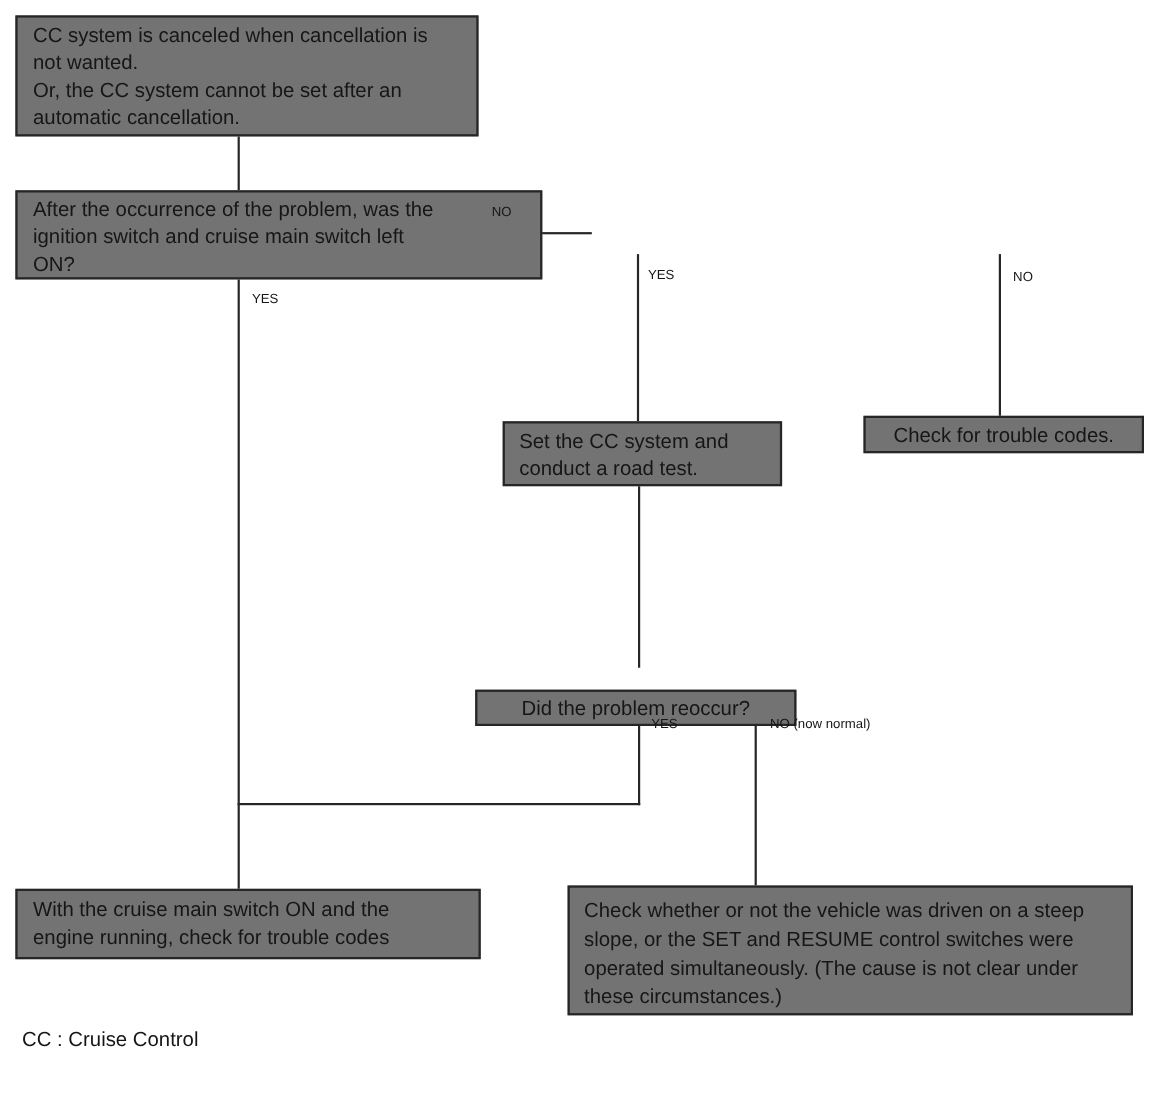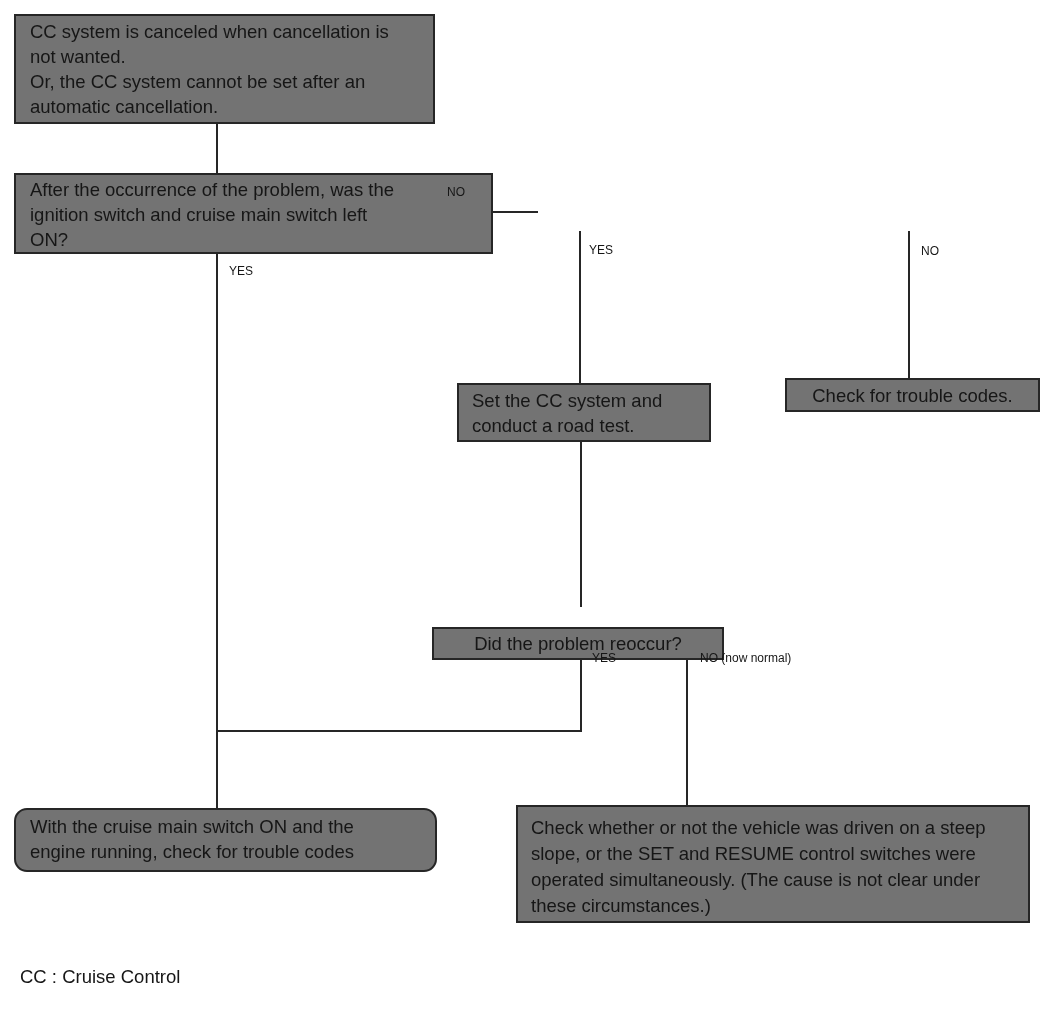--- a/index.html
+++ b/index.html
@@ -43,21 +43,20 @@
     line-height: 20px;
     color: #161616;
     white-space: pre;
   }
   .legend-line {
     position: absolute;
     font-size: 18.5px;
     line-height: 20px;
     color: #161616;
     white-space: pre;
-    margin-top: 32px;
   }
 </style>
 </head>
 <body>
 
 <div class="canvas">
 
   <div class="conn" style="left:216px; top:124px; width:2px; height:49px;"></div>
   <div class="conn" style="left:435px; top:211px; width:103px; height:2px;"></div>
   <div class="conn" style="left:216px; top:254px; width:2px; height:554px;"></div>
@@ -78,21 +77,21 @@
 ON?</div>
 
 
   <div class="node left" style="left:457px; top:383px; width:254px; height:59px; padding:3px 6px 0 13px;">Set the CC system and
 conduct a road test.</div>
 
   <div class="node center" style="left:785px; top:378px; width:255px; height:34px;">Check for trouble codes.</div>
 
   <div class="node center" style="left:432px; top:607px; width:292px; height:33px;margin-top:20px;">Did the problem reoccur?</div>
 
-  <div class="node left" style="left:14px; top:808px; width:423px; height:64px; padding:4px 8px 0 14px;border-radius:13px;">With the cruise main switch ON and the
+  <div class="node left" style="left:14px; top:808px; width:423px; height:64px; padding:4px 8px 0 14px;">With the cruise main switch ON and the
 engine running, check for trouble codes</div>
 
   <div class="node left" style="left:516px; top:805px; width:514px; height:118px; padding:8px 6px 0 13px; line-height:26px;">Check whether or not the vehicle was driven on a steep
 slope, or the SET and RESUME control switches were
 operated simultaneously. (The cause is not clear under
 these circumstances.)</div>
 
   <div class="edge-label" style="left:447px; top:182px;">NO</div>
 
   <div class="edge-label" style="left:229px; top:261px;">YES</div>

